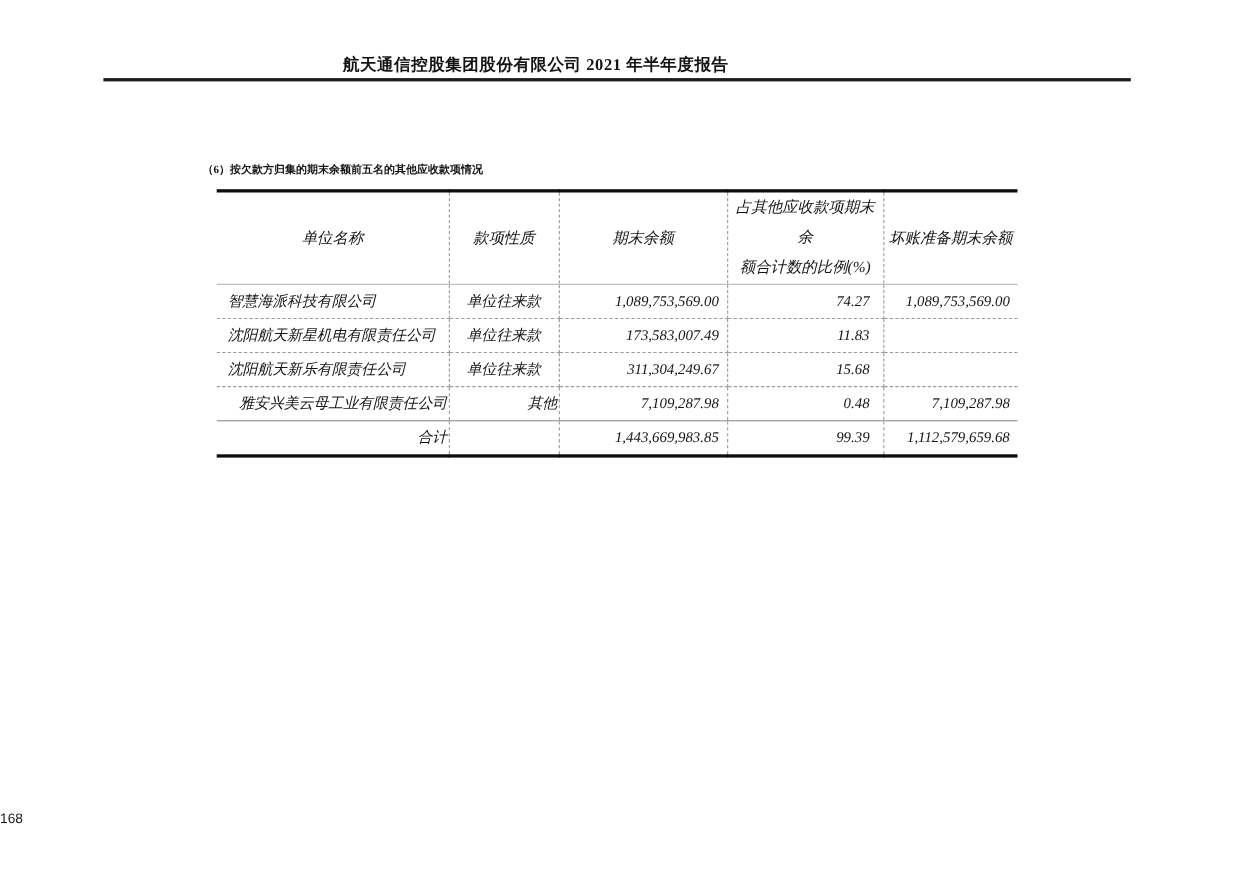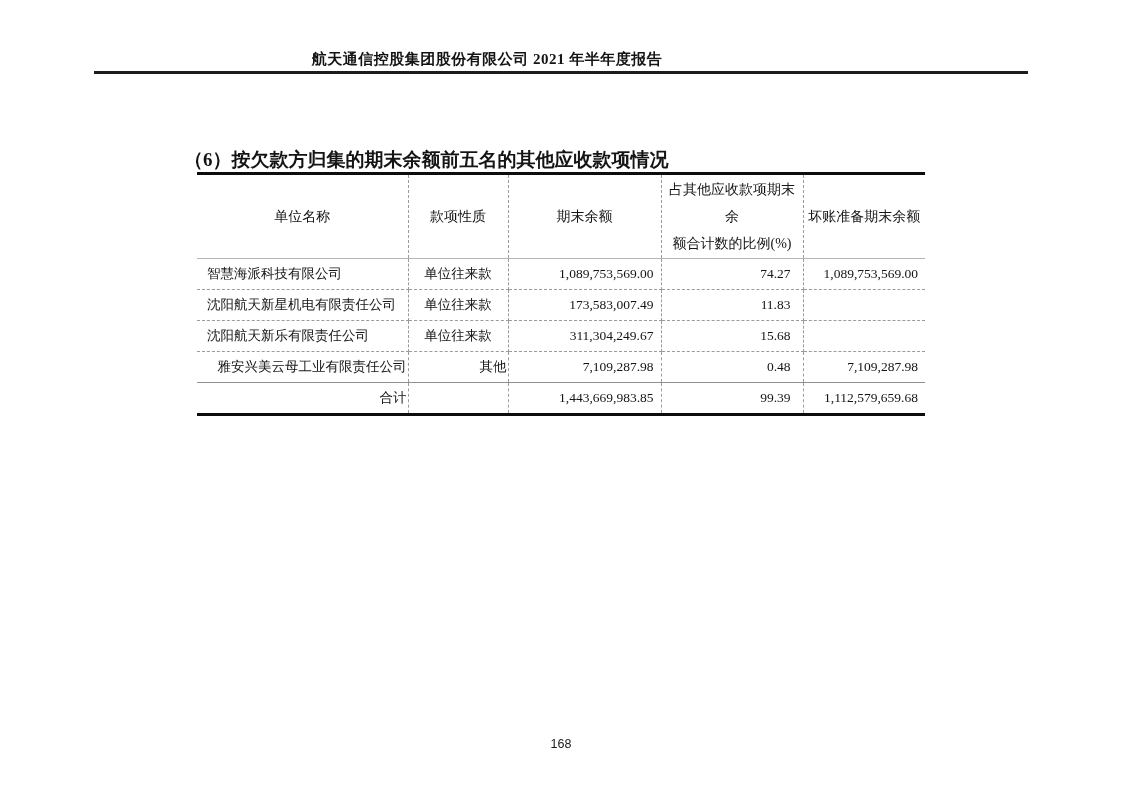--- a/index.html
+++ b/index.html
@@ -31,38 +31,39 @@
     width: 934px;
     height: 3px;
     background: #1c1c1c;
   }
 
   
   .section-title {
     position: absolute;
     top: 147px;
     left: 184px;
-    font-size: 19px;
+    font-size: 10px;
     font-weight: bold;
   }
 
   
   table.recv {
     position: absolute;
     top: 172px;
     left: 197px;
     width: 728px;
     border-collapse: collapse;
     table-layout: fixed;
     border-top: 3px solid #0d0d0d;
     border-bottom: 3px solid #0d0d0d;
   }
   table.recv th, table.recv td {
     overflow: hidden;
     white-space: nowrap;
+    font-style: italic;
   }
   table.recv th {
     font-weight: normal;
     font-size: 14px;
     text-align: center;
     vertical-align: middle;
     height: 62px;
     border-bottom: 1px solid #b5b5b5;
   }
   table.recv th.two-line {
@@ -86,21 +87,20 @@
   td.num   { text-align: right; padding-right: 7px; }
   td.ratio { padding-right: 12px; }
   tr.total td.name { text-align: right; padding-left: 0; }
 
   
   .page-number {
     position: absolute;
     top: 737px;
     left: 0;
     width: 1122px;
-    text-align: center;
     font-size: 12.5px;
     font-family: "Liberation Sans", "DejaVu Sans", sans-serif;
     color: #1a1a1a;
   }
 </style>
 </head>
 <body>
 
 <div class="doc-header-title">航天通信控股集团股份有限公司 2021 年半年度报告</div>
 <div class="doc-header-rule"></div>

